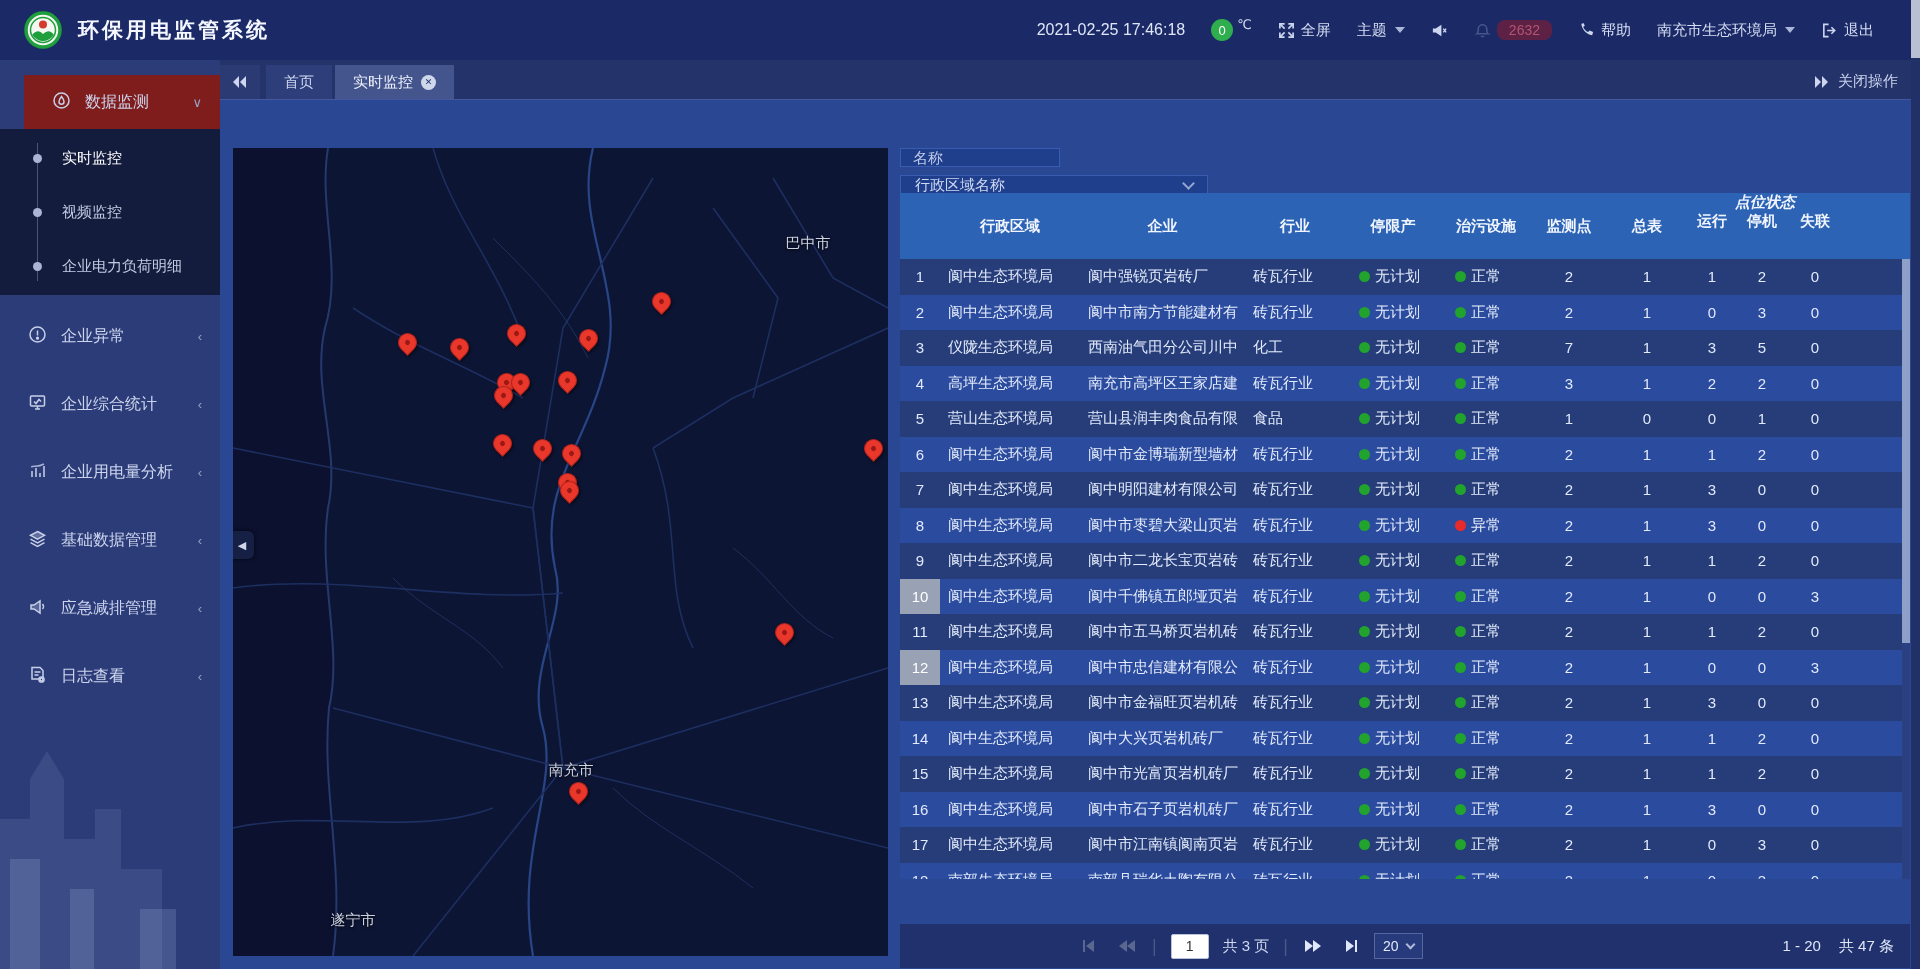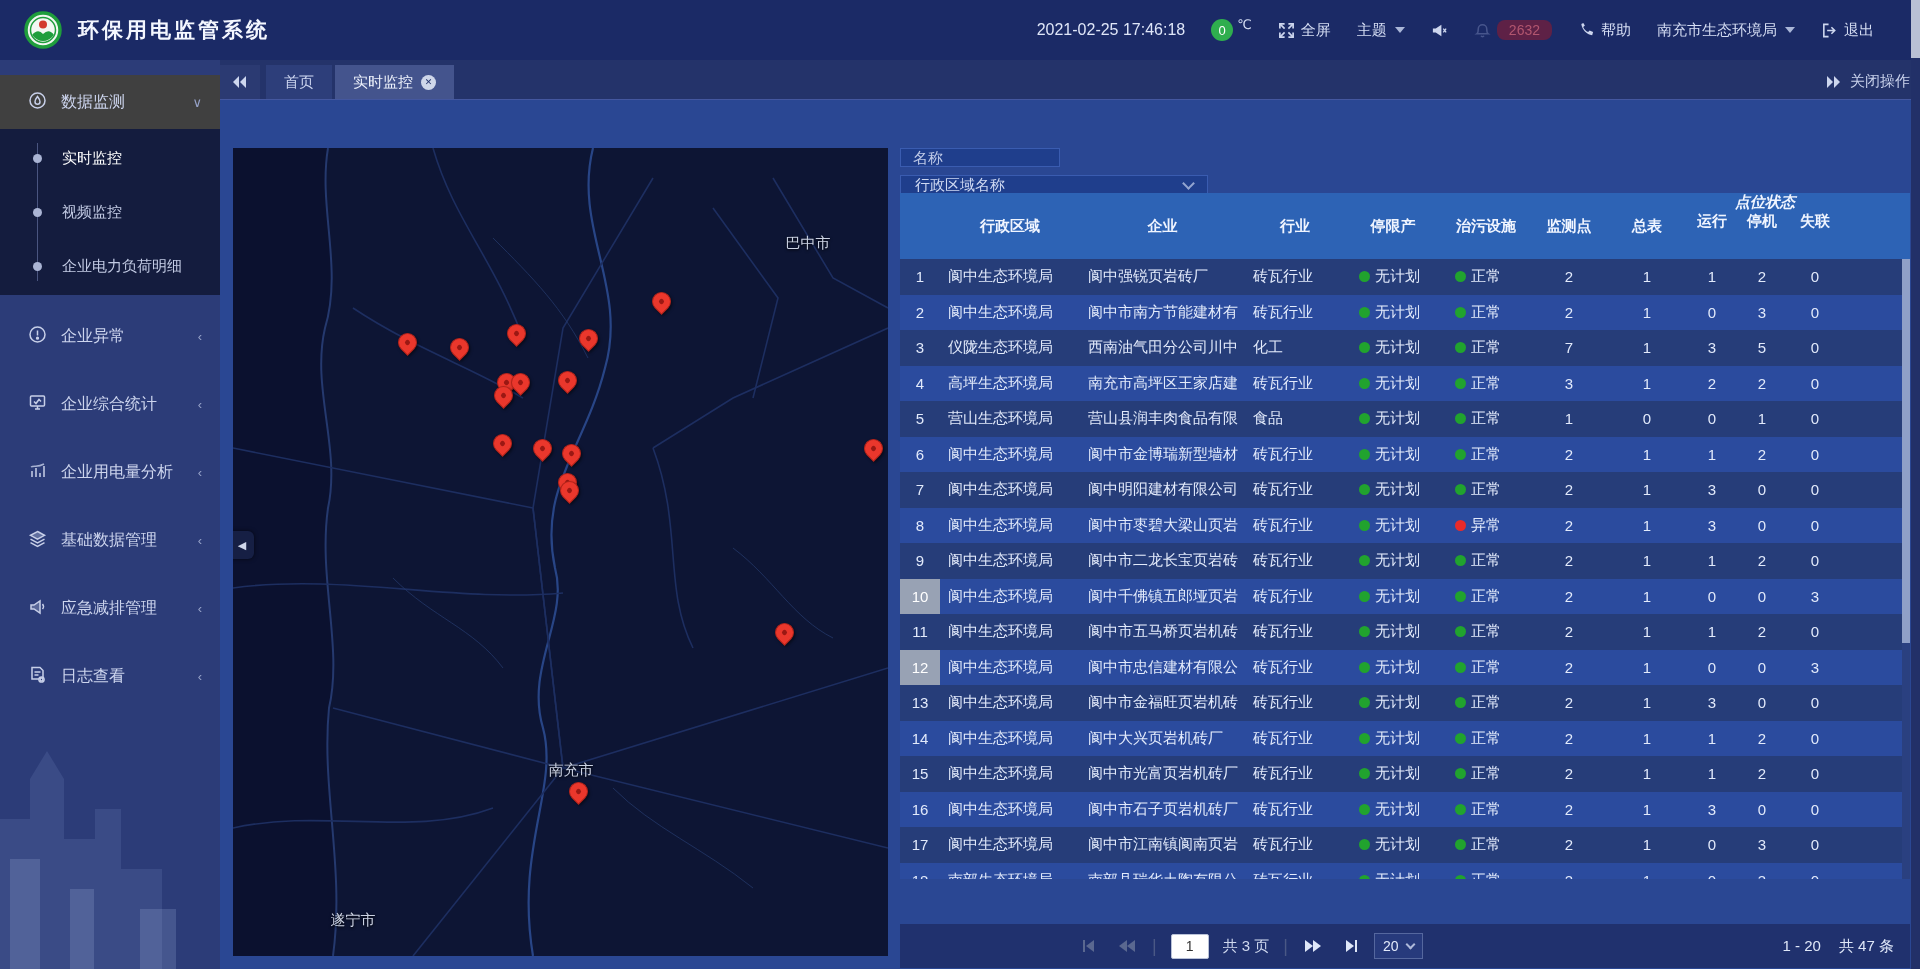--- a/index.html
+++ b/index.html
@@ -26,42 +26,42 @@
 
   
   .page-scroll{position:absolute;right:0;top:0;width:9px;height:969px;background:#223068;z-index:60;}
   .page-scroll .thumb{width:100%;height:58px;background:#b9c0d4;}
 
   
   .sidebar{position:absolute;left:0;top:60px;width:220px;height:909px;background:#2c3c78;z-index:20;overflow:hidden;}
   .nav-item{height:54px;display:flex;align-items:center;padding:0 18px 0 28px;gap:14px;
             font-size:16px;color:#cdd5ee;cursor:pointer;}
   .nav-item .chev{margin-left:auto;color:#97a3c9;font-size:13px;}
-  .nav-item.expanded{background:#404040;}
+  .nav-item.expanded{background:#7f1d1d;margin-left:24px;}
   .nav-group{margin-top:14px;}
   .nav-group.first{margin-top:15px;}
   .submenu{background:#141c3e;padding:2px 0;position:relative;}
   .sub-item{height:54px;display:flex;align-items:center;padding-left:62px;font-size:15px;color:#c3cbe4;cursor:pointer;position:relative;}
   .sub-item .dot{position:absolute;left:33px;width:9px;height:9px;border-radius:50%;background:#aab4d4;}
   .sub-line{position:absolute;left:37px;top:14px;bottom:14px;width:1px;background:#4a5580;}
   .sub-item.active{color:#ffffff;}
   .icon18{width:19px;height:19px;flex:0 0 auto;}
   .skyline{position:absolute;left:0;bottom:0;width:220px;height:300px;opacity:.9;pointer-events:none;}
 
   
   .main{position:absolute;left:220px;top:60px;right:0;bottom:0;}
   .tabbar{position:absolute;left:0;top:0;right:0;height:40px;background:#24336a;
           border-bottom:1px solid #44579f;display:flex;align-items:flex-end;}
   .tab-collapse{width:40px;height:34px;background:#2b3a72;display:flex;align-items:center;justify-content:center;color:#cdd6ee;cursor:pointer;margin-right:6px;}
   .tab{height:34px;padding:0 18px;display:flex;align-items:center;gap:8px;font-size:15px;
        background:#2d3e7a;color:#ccd5ef;margin-right:3px;cursor:pointer;}
   .tab.active{background:#44548d;color:#eef2fc;}
   .tab-close{width:15px;height:15px;border-radius:50%;background:#cfd7ea;color:#24346d;
              font-size:9px;line-height:15px;text-align:center;font-weight:bold;}
-  .tab-right{margin-left:auto;display:flex;align-items:center;gap:9px;padding:0 10px 8px 0;color:#c9d2ec;font-size:15px;}
+  .tab-right{margin-left:auto;display:flex;align-items:center;gap:9px;padding:0 22px 8px 0;color:#c9d2ec;font-size:15px;}
   .statsbar{position:absolute;left:0;top:41px;right:0;height:40px;background:#2a4793;border-bottom:1px solid #223c7e;
             display:flex;align-items:center;gap:62px;padding-left:14px;font-size:15px;color:#dde6f8;}
   .stat{white-space:nowrap;}
 
   .content{position:absolute;left:0;top:81px;right:0;bottom:0;background:#2a4793;}
 
   
   .map-panel{position:absolute;left:13px;top:7px;width:655px;height:808px;background:#0d1534;overflow:hidden;}
   .map-svg{position:absolute;left:0;top:0;}
   .city-label{position:absolute;color:#ccd3e4;font-size:15px;text-shadow:0 1px 3px #000;transform:translate(-50%,-50%);white-space:nowrap;padding-left:16px;}

